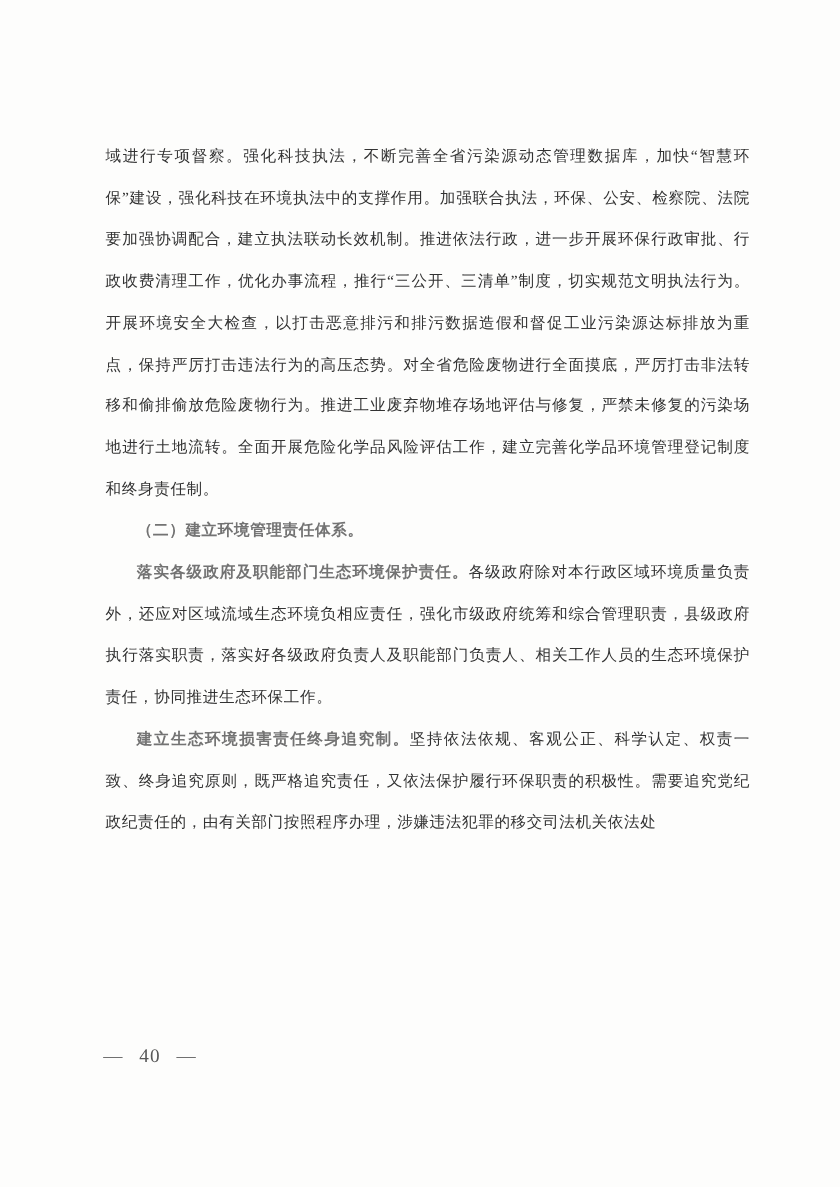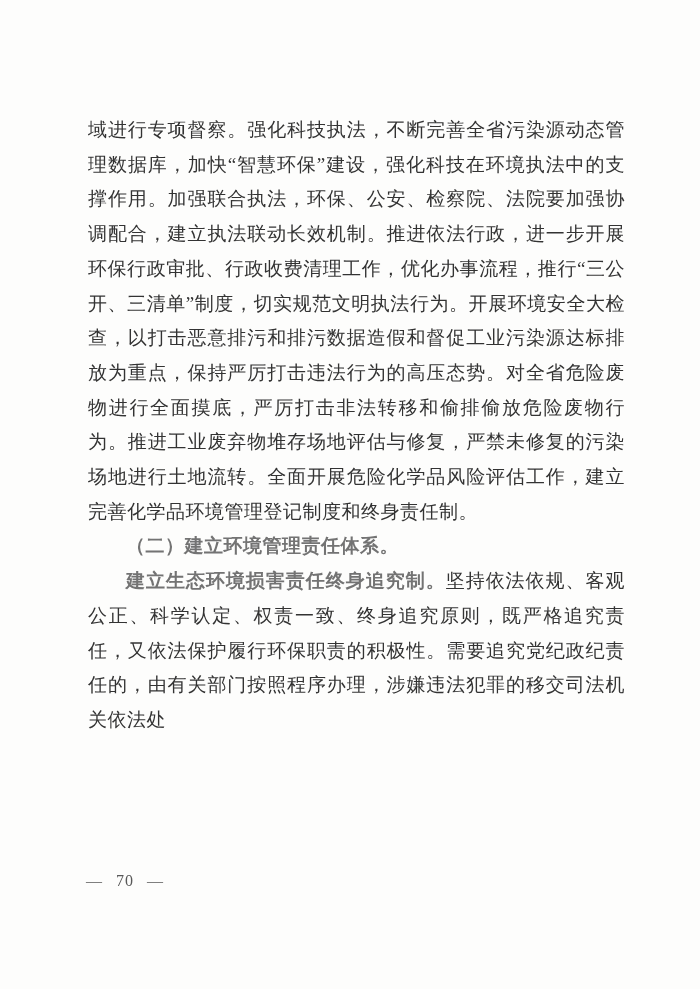--- a/index.html
+++ b/index.html
@@ -17,21 +17,21 @@
   }
   .doc-body {
     position: absolute;
     top: 113px;
     left: 88px;
     width: 537px;
   }
   .para {
     margin: 0;
     padding: 0;
-    font-size: 19px;
+    font-size: 13px;
     line-height: 34.7px;
     letter-spacing: 0.5px;
     color: #333333;
     text-align: justify;
     text-justify: inter-ideograph;
   }
   .para.indent {
     text-indent: 2em;
   }
   .seg.bold {
@@ -59,22 +59,23 @@
 </style>
 </head>
 <body>
 
 <div class="page">
 
   <div class="doc-body">
 
   <p class="para"><span class="seg">域进行专项督察。强化科技执法，不断完善全省污染源动态管理数据库，加快“智慧环保”建设，强化科技在环境执法中的支撑作用。加强联合执法，环保、公安、检察院、法院要加强协调配合，建立执法联动长效机制。推进依法行政，进一步开展环保行政审批、行政收费清理工作，优化办事流程，推行“三公开、三清单”制度，切实规范文明执法行为。开展环境安全大检查，以打击恶意排污和排污数据造假和督促工业污染源达标排放为重点，保持严厉打击违法行为的高压态势。对全省危险废物进行全面摸底，严厉打击非法转移和偷排偷放危险废物行为。推进工业废弃物堆存场地评估与修复，严禁未修复的污染场地进行土地流转。全面开展危险化学品风险评估工作，建立完善化学品环境管理登记制度和终身责任制。</span></p>
       <p class="para indent"><span class="seg bold">（二）建立环境管理责任体系。</span></p>
+      <p class="para indent"><span class="seg bold">落实各级政府及职能部门生态环境保护责任。</span><span class="seg">各级政府除对本行政区域环境质量负责外，还应对区域流域生态环境负相应责任，强化市级政府统筹和综合管理职责，县级政府执行落实职责，落实好各级政府负责人及职能部门负责人、相关工作人员的生态环境保护责任，协同推进生态环保工作。</span></p>
       <p class="para indent"><span class="seg bold">建立生态环境损害责任终身追究制。</span><span class="seg">坚持依法依规、客观公正、科学认定、权责一致、终身追究原则，既严格追究责任，又依法保护履行环保职责的积极性。需要追究党纪政纪责任的，由有关部门按照程序办理，涉嫌违法犯罪的移交司法机关依法处</span></p>
     </div>
 
   <div class="footer">
     <span class="dash">—</span>
-    <span class="num">70</span>
+    <span class="num">40</span>
     <span class="dash">—</span>
   </div>
 
 </div>
 
 </body></html>

